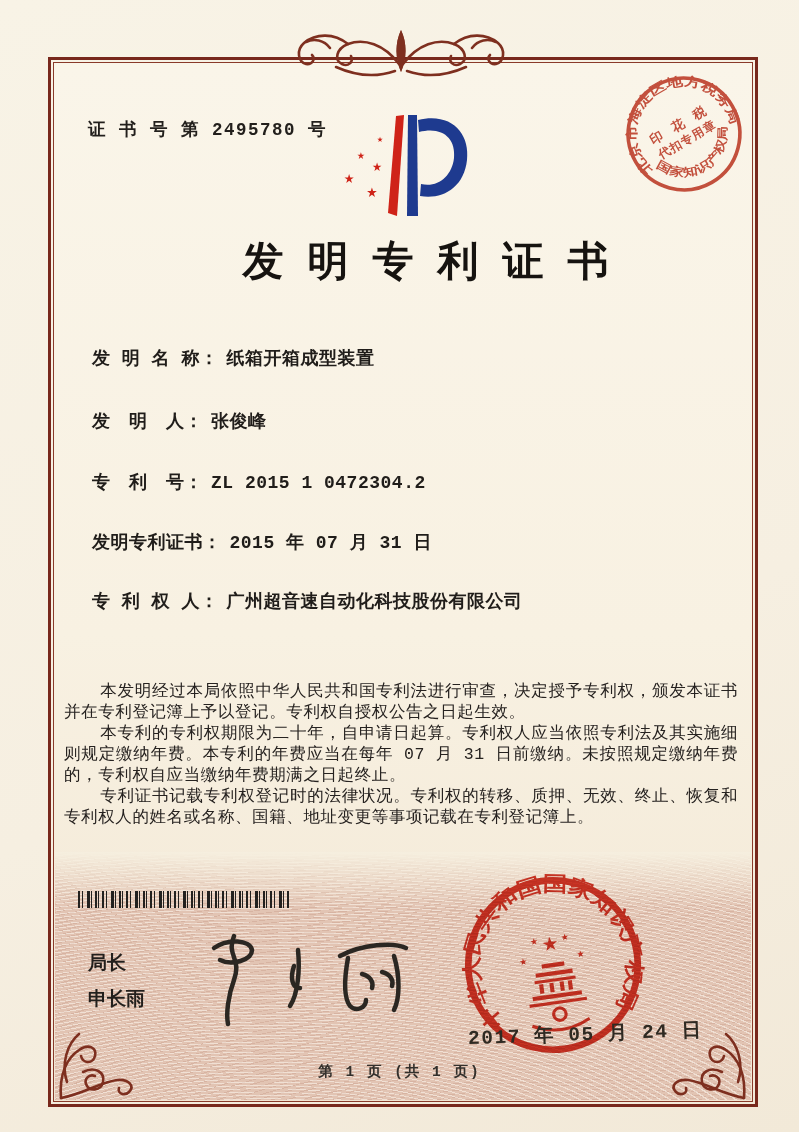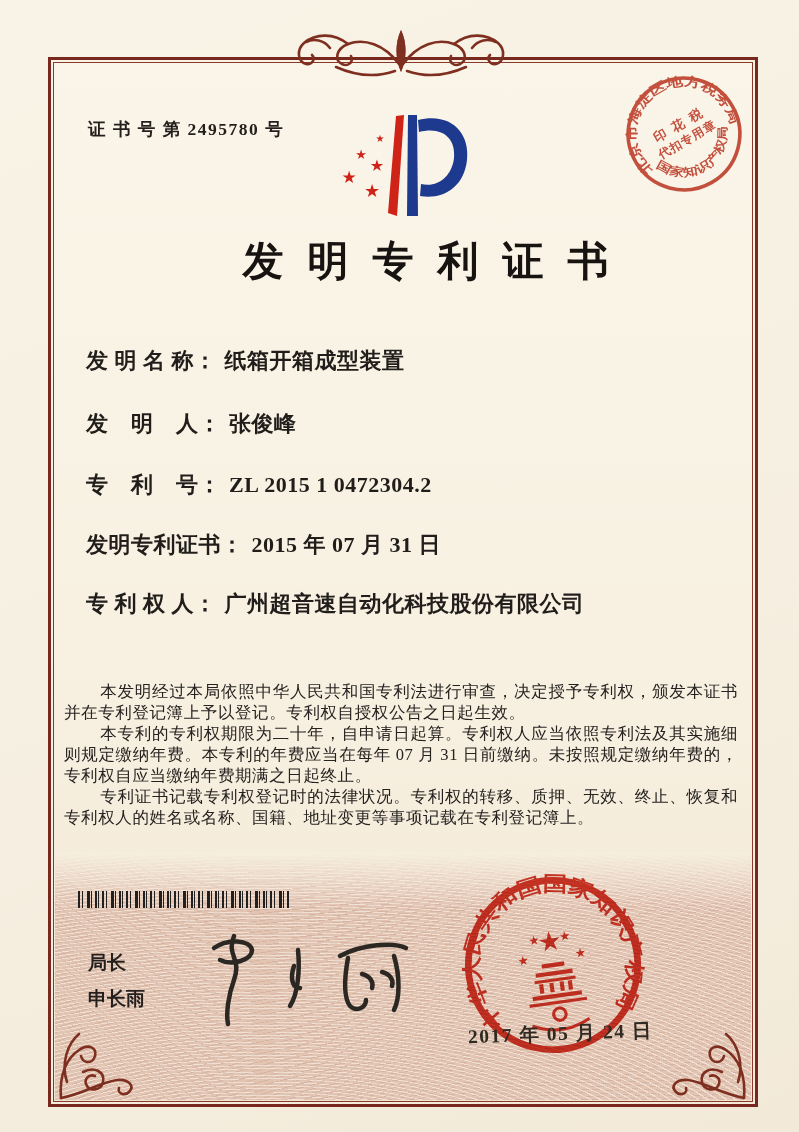--- a/index.html
+++ b/index.html
@@ -1,19 +1,19 @@
 <!DOCTYPE html>
 <html><head>
 <meta charset="utf-8">
 <style>
   html,body{margin:0;padding:0;background:#e9e2d2;}
   .page{
     position:relative;width:799px;height:1132px;margin:0 auto;overflow:hidden;
     background:linear-gradient(160deg,#f8f3e6 0%,#f6efe1 60%,#f2e9d8 100%);
-    font-family:Liberation Serif, serif;color:#221f1c;
+    font-family:Liberation Mono, monospace;color:#221f1c;
   }
   
   .frame{position:absolute;left:48px;top:57px;right:41px;bottom:25px;border:3px solid #78281c;}
   .frame-inner{position:absolute;inset:2px;border:1px solid #8a3a2a;
     background:linear-gradient(180deg,#faf5e9 0%,#f8f1e2 55%,#f5ecdb 78%,#f1e5d2 100%);}
   
   .wave-band{position:absolute;left:1px;right:1px;bottom:1px;height:248px;
     background-color:#e2c4b3;
     background-image:
       repeating-radial-gradient(1200px 500px at 30% 145%, rgba(255,252,245,0) 0 6px, rgba(255,252,245,.5) 6px 8px),
@@ -22,21 +22,21 @@
     background:linear-gradient(180deg,#f6efdf 0%, rgba(246,239,223,0) 100%);}
   .ornament{position:absolute;z-index:4;}
   .ornament path{stroke:#7e2f1f;stroke-width:2.6;fill:none;stroke-linecap:round;}
   .ornament .leaf{fill:#7e2f1f;stroke:none;}
   
   .cert-no{position:absolute;left:88px;top:117px;font-size:17.5px;letter-spacing:1.5px;font-weight:600;z-index:3;}
   .logo{position:absolute;left:334px;top:104px;z-index:3;}
   .page-title{position:absolute;left:0;top:234px;width:100%;text-align:center;
     font-size:41px;font-weight:bold;letter-spacing:24px;text-indent:24px;color:#161310;z-index:3;padding-left:26px;}
   
-  .row{position:absolute;left:86px;font-size:22px;font-weight:600;letter-spacing:.5px;
+  .row{position:absolute;left:92px;font-size:18px;font-weight:600;letter-spacing:.5px;
     white-space:nowrap;color:#201d1a;z-index:3;}
   .row .val{margin-left:8px;}
   
   .body-text{position:absolute;left:64px;top:681px;width:674px;z-index:3;}
   .body-text p{margin:0;font-size:16.5px;line-height:21px;text-indent:2.2em;
     text-align:justify;letter-spacing:.6px;color:#262220;font-weight:500;}
   
   .barcode{position:absolute;left:78px;top:891px;width:212px;height:17px;z-index:3;
     background:repeating-linear-gradient(90deg,
       #23211f 0 2px, rgba(0,0,0,0) 2px 4px,
@@ -186,14 +186,15 @@
       <rect x="94" y="107" width="4" height="9"></rect>
       <rect x="102" y="107" width="4" height="9"></rect>
       <rect x="66" y="118" width="48" height="4"></rect>
       <rect x="62" y="125" width="56" height="3"></rect>
       <circle cx="90" cy="138" r="6" fill="none" stroke="#d02b1b" stroke-width="3"></circle>
       <path d="M62,146 q28,14 56,0" fill="none" stroke="#d02b1b" stroke-width="3"></path>
     </g>
   </svg>
   <div class="seal-date">2017 年 05 月 24 日</div>
 
+  <div class="page-footer">第 1 页 (共 1 页)</div>
 
 </div>
 
 </body></html>

